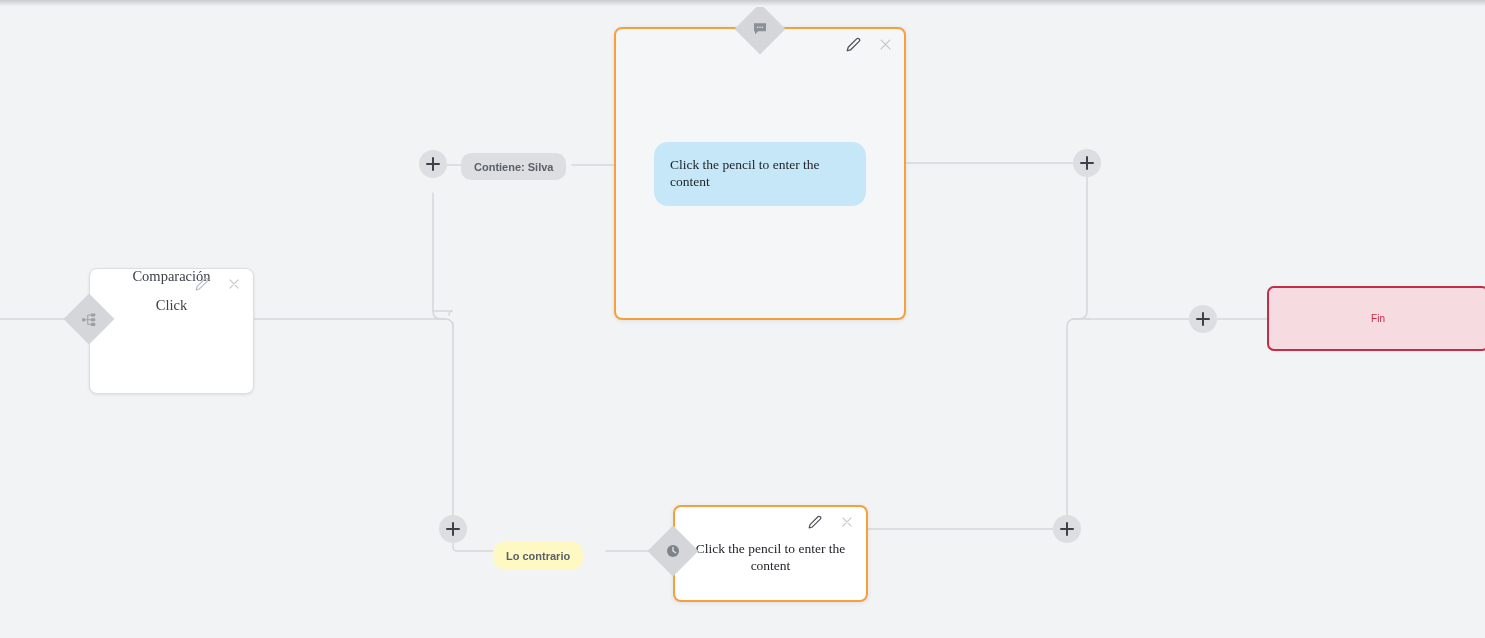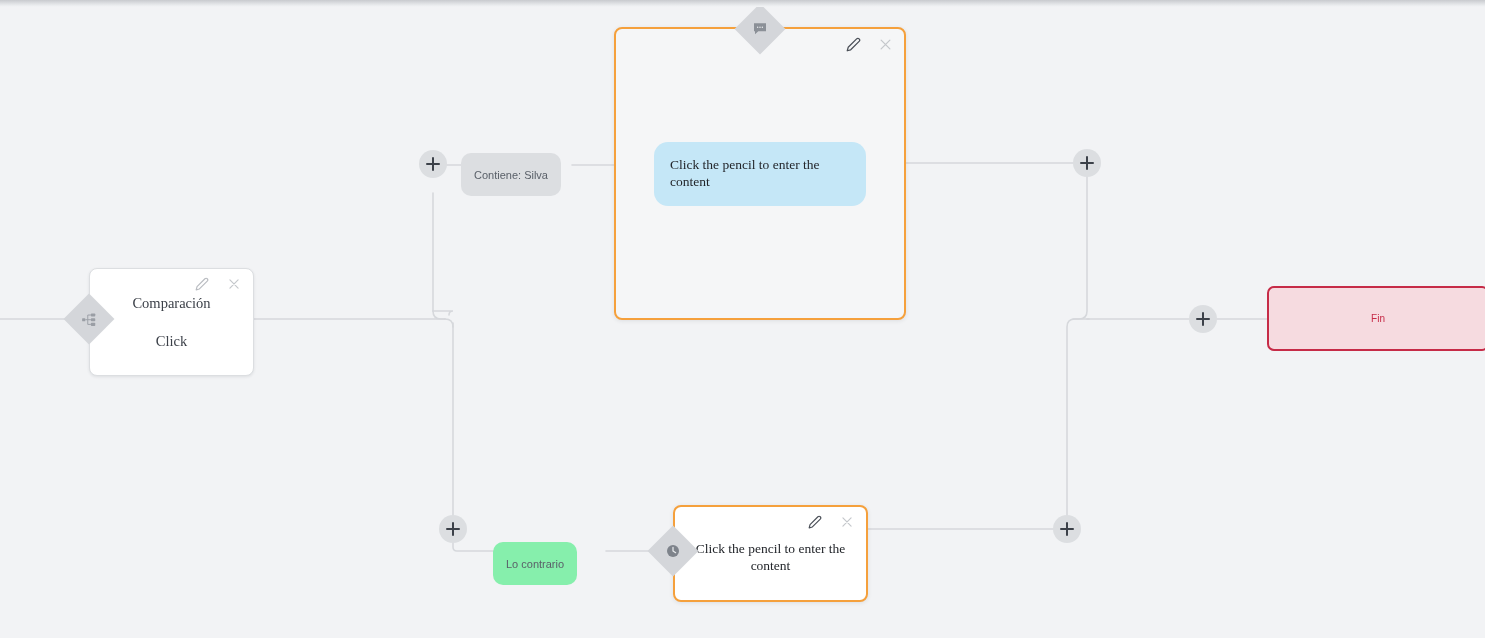--- a/index.html
+++ b/index.html
@@ -107,39 +107,39 @@
   .plus::before { left: 7px; top: 13px; width: 14px; height: 2px; }
   .plus::after  { left: 13px; top: 7px; width: 2px; height: 14px; }
 
   
   .edge-label {
     position: absolute;
     display: flex;
     align-items: center;
     justify-content: center;
     height: 19px;
-    padding: 12px 13px;
+    padding: 4px 13px;
     border-radius: 10px;
     font-size: 11px;
     color: #5a6069;
     white-space: nowrap;
     z-index: 22;
+    font-weight: bold;
   }
   .lbl-grey { background: #dcdee1; }
-  .lbl-white { background: #86efac; }
+  .lbl-white { background: #fef9c3; }
 
   
   #node-comparacion {
     left: 89px; top: 268px;
-    width: 165px; height: 108px;
+    width: 165px; height: 126px;
     display: flex;
     flex-direction: column;
     align-items: center;
-    justify-content: center;
-    gap: 23px;
+    gap: 14px;
   }
   #node-comparacion .line {
     font-size: 14.5px;
     color: #3c4149;
     line-height: 1;
   }
 
   #node-message {
     left: 614px; top: 27px;
     width: 292px; height: 293px;

